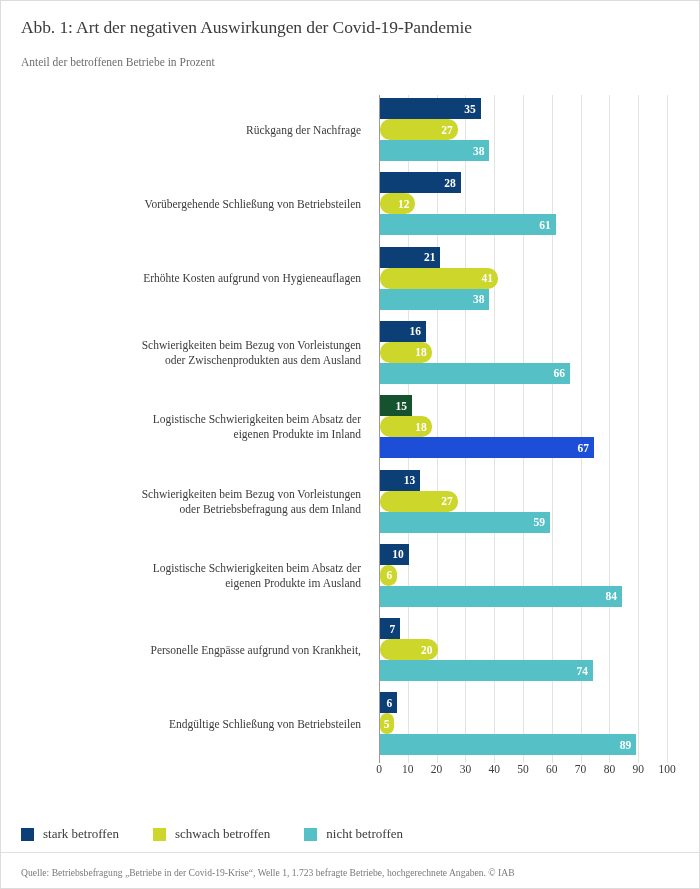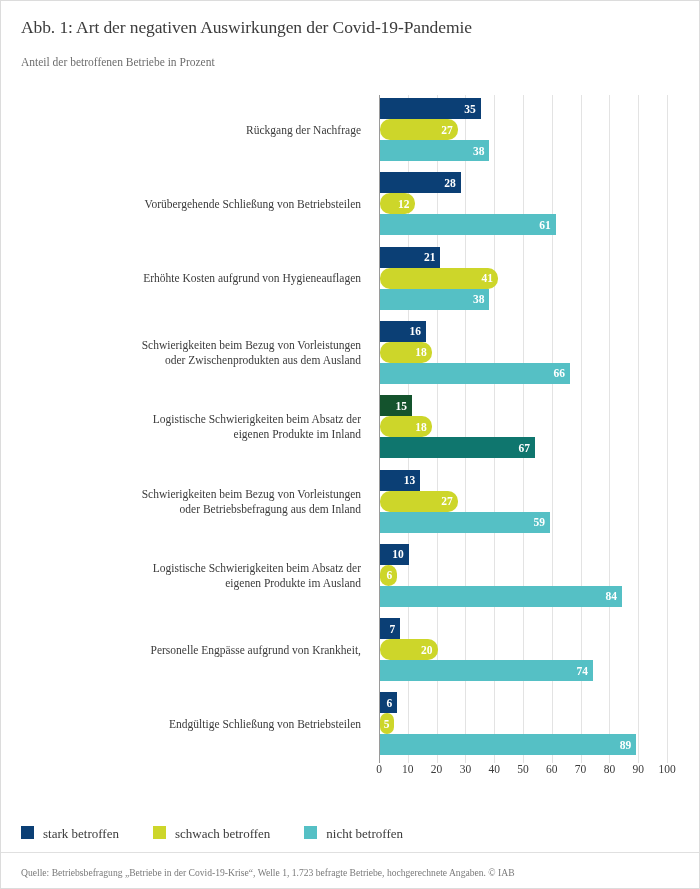--- a/index.html
+++ b/index.html
@@ -138,21 +138,21 @@
   
   #legend {
     position: absolute;
     left: 20px;
     top: 825px;
     display: flex;
     align-items: center;
   }
   .legend-item {
     display: flex;
-    align-items: flex-start;
+    align-items: center;
     margin-right: 34px;
   }
   .legend-swatch {
     width: 13px;
     height: 13px;
     margin-right: 9px;
   }
   .legend-text {
     font-size: 13px;
     color: #3b3b3b;
@@ -242,21 +242,21 @@
           </div>
         </div>
         <div class="group" style="top: 299.2px;">
           <div class="cat-label">
             <div>Logistische Schwierigkeiten beim Absatz der</div>
             <div>eigenen Produkte im Inland</div>
           </div>
           <div class="bars">
             <div class="bar s0" style="left: 1px; width: 32px; background: #14532d;">15</div>
             <div class="bar s1" style="left: 1px; width: 51.84px; background: rgb(205, 214, 42);">18</div>
-            <div class="bar s2" style="left: 1px; width: 155px; background: #0f766e;">67</div>
+            <div class="bar s2" style="left: 1px; width: 214px; background: #1d4ed8;">67</div>
           </div>
         </div>
         <div class="group" style="top: 373.5px;">
           <div class="cat-label">
             <div>Schwierigkeiten beim Bezug von Vorleistungen</div>
             <div>oder Betriebsbefragung aus dem Inland</div>
           </div>
           <div class="bars">
             <div class="bar s0" style="left: 1px; width: 40.32px; background: rgb(11, 63, 117);">13</div>
             <div class="bar s1" style="left: 1px; width: 77.76px; background: rgb(205, 214, 42);">27</div>

